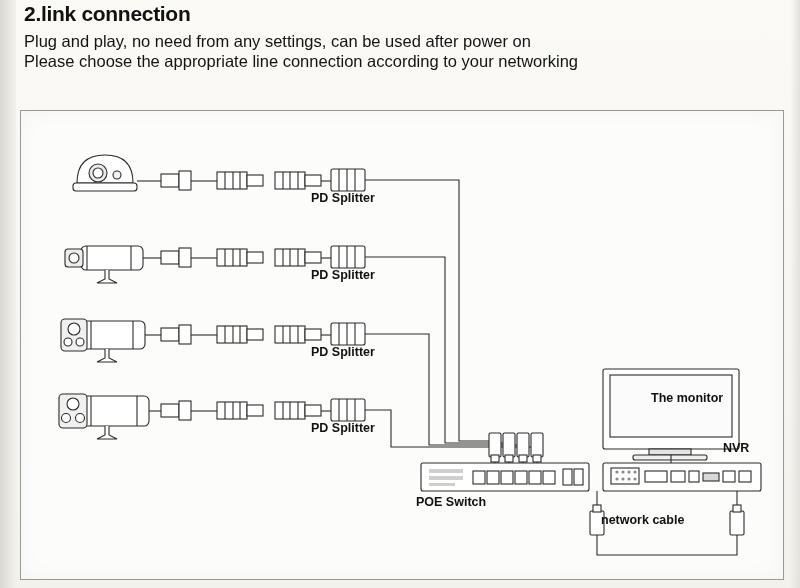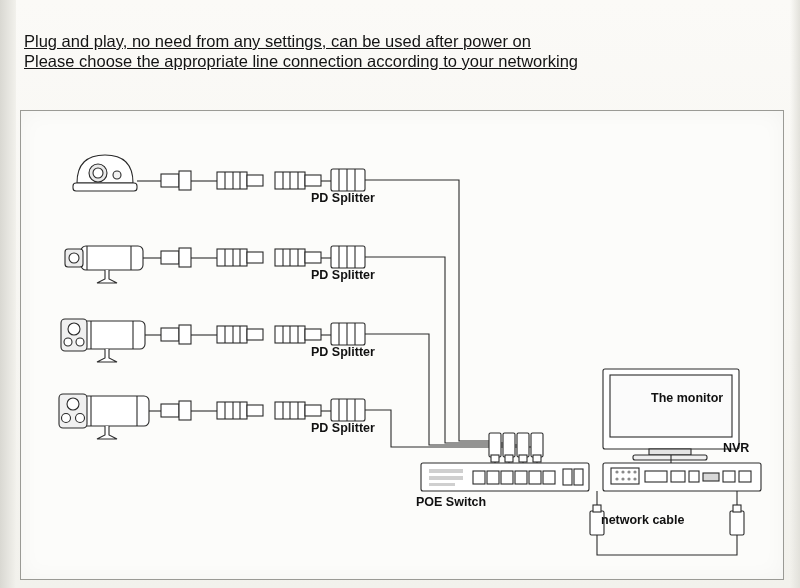--- a/index.html
+++ b/index.html
@@ -50,21 +50,21 @@
   }
   .intro {
     position: absolute;
     left: 24px;
     top: 32px;
     width: 740px;
     font-size: 16.5px;
     line-height: 19.5px;
     color: #141414;
   }
-  .intro div { white-space: nowrap; text-decoration: underline; }
+  .intro div { white-space: nowrap; }
 
   .diagram-frame {
     position: absolute;
     left: 20px;
     top: 110px;
     width: 762px;
     height: 468px;
     border: 1px solid #9a9a95;
     background: #fcfcfa;
     box-shadow: inset 0 0 22px rgba(0,0,0,0.035);
@@ -84,20 +84,21 @@
     font-weight: bold;
     color: #111;
     white-space: nowrap;
   }
 </style>
 </head>
 <body>
 
 <div id="page">
 
+  <div class="heading">2.link connection</div>
 
   <div class="intro">
     <div>Plug and play, no need from any settings, can be used after power on</div>
     <div>Please choose the appropriate line connection according to your networking</div>
   </div>
 
   <div class="diagram-frame">
 
     <svg class="diagram" viewBox="0 0 762 468">
       <defs>

